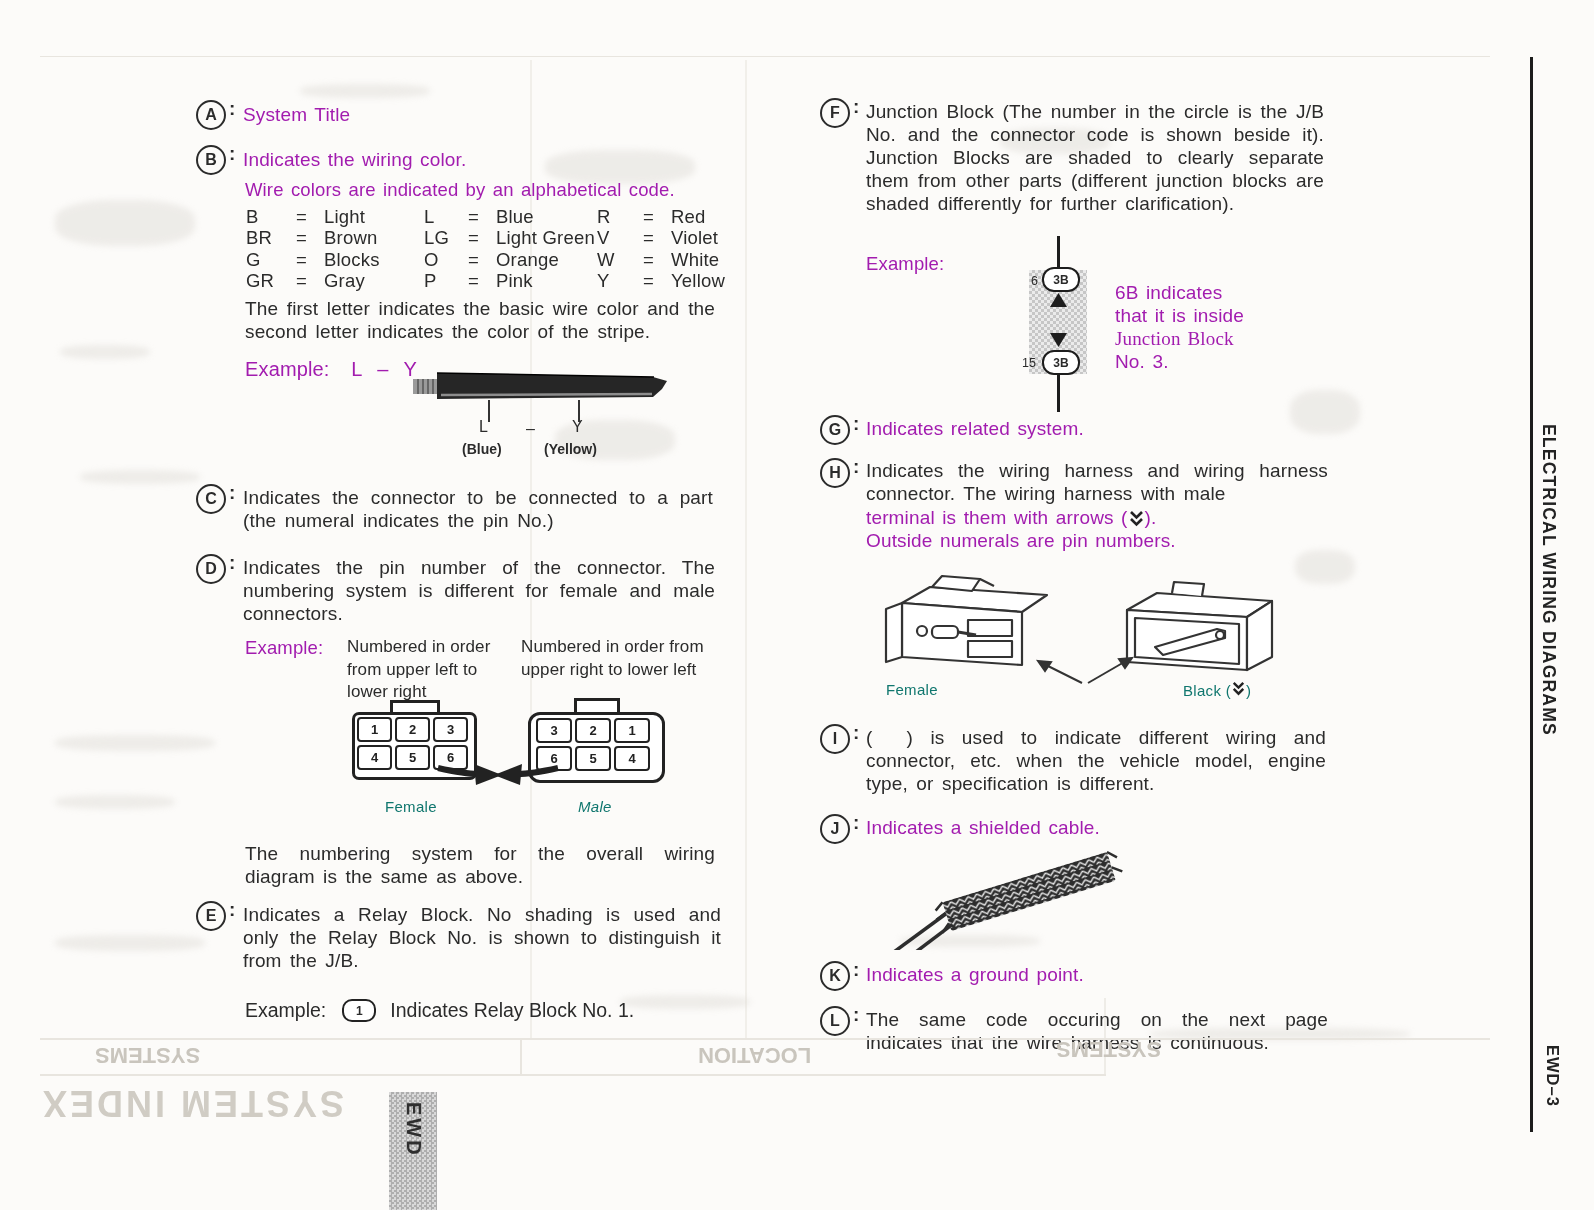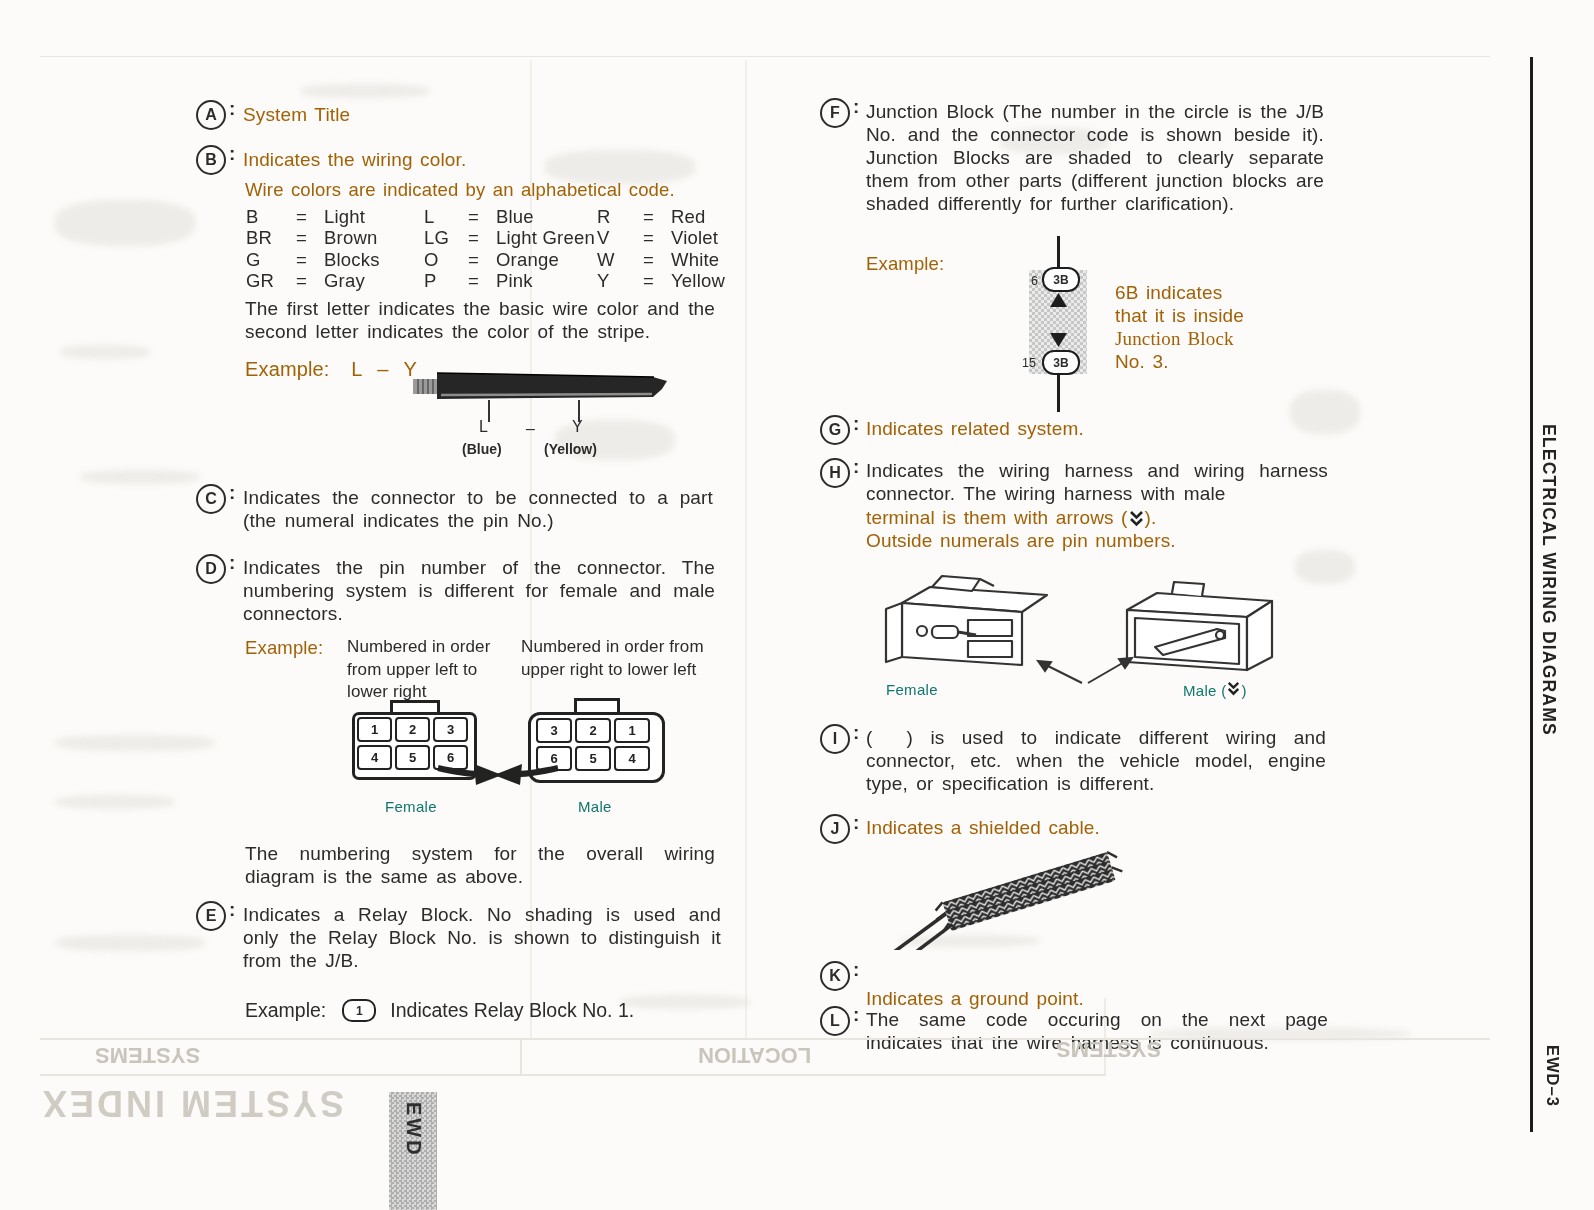--- a/index.html
+++ b/index.html
@@ -1,20 +1,20 @@
 <!DOCTYPE html>
 <html><head>
 <meta charset="utf-8">
 <style>
   html,body{margin:0;padding:0;}
   body{background:#ffffff;font-family:"Liberation Sans","DejaVu Sans",sans-serif;}
   #page{position:relative;width:1594px;height:1210px;background:#fcfbf9;overflow:hidden;color:#2b2b2b;}
   .abs{position:absolute;}
   .txt{position:absolute;font-size:19px;line-height:23px;color:#2b2b2b;text-align:justify;text-align-last:left;word-spacing:3px;letter-spacing:0.15px;}
-  .line{position:absolute;font-size:19px;line-height:23px;color:#a16207;white-space:nowrap;letter-spacing:0.15px;word-spacing:2px;}
+  .line{position:absolute;font-size:19px;line-height:23px;color:#a21caf;white-space:nowrap;letter-spacing:0.15px;word-spacing:2px;}
   .chead{position:absolute;display:flex;align-items:flex-start;}
   .clet{width:26px;height:26px;border:2.5px solid #2b2b2b;border-radius:50%;display:flex;align-items:center;justify-content:center;font-weight:bold;font-size:16px;background:#fcfbf9;}
   .ccolon{font-weight:bold;font-size:19px;margin-left:3px;margin-top:-2px;}
   .smalltxt{position:absolute;font-size:17px;line-height:22.5px;color:#2b2b2b;letter-spacing:0.1px;}
   
   .wgrid{position:absolute;display:grid;grid-template-columns:50px 28px 100px 44px 28px 101px 46px 28px auto;font-size:18.5px;line-height:21.3px;letter-spacing:0.2px;}
   
   .pconn{position:absolute;}
   .ptab{position:absolute;border:3px solid #222;background:#fff;}
   .pbody{position:absolute;border:3.5px solid #222;border-radius:7px;background:#fff;}
@@ -188,21 +188,21 @@
       <div class="pcell">1</div>
       <div class="pcell">6</div>
       <div class="pcell">5</div>
       <div class="pcell">4</div>
     </div>
     <svg class="abs" style="left:-36px;top:58px;" width="68" height="32" viewBox="0 0 68 32">
       <path d="M66 12 C48 16 38 18 26 18" stroke="#222" stroke-width="6" fill="none"></path>
       <polygon points="30,8 2,19 28,29" fill="#222"></polygon>
     </svg>
   </div>
-  <div class="plabel" style="left:578px;top:798px;">Male</div>
+  <div class="plabel" style="left:578px;top:798px;font-style:italic;">Male</div>
 
   <div class="txt" style="left:245px;top:842px;width:470px;">The numbering system for the overall wiring diagram is the same as above.</div>
 
   <div class="chead" style="left:196px;top:901px;">
     <span class="clet">E</span>
     <span class="ccolon">:</span>
   </div>
   <div class="txt" style="left:243px;top:903px;width:478px;">Indicates a Relay Block. No shading is used and only the Relay Block No. is shown to distinguish it from the J/B.</div>
   <div class="abs" style="left:245px;top:999px;display:flex;align-items:center;font-size:19.5px;white-space:nowrap;">
     <span>Example:</span>
@@ -281,21 +281,21 @@
     </g>
     <g stroke="#333" stroke-width="2" fill="#333">
       <path d="M210 118 L172 99" fill="none"></path>
       <polygon points="166,96 179,97 173,106"></polygon>
       <path d="M216 118 L254 96" fill="none"></path>
       <polygon points="260,93 247,94 253,103"></polygon>
     </g>
   </svg>
   <div class="plabel" style="left:886px;top:681px;">Female</div>
   <div class="plabel" style="left:1183px;top:681px;display:flex;align-items:center;">
-    <span>Male (</span>
+    <span>Black (</span>
       <span class="dchev"><svg width="13" height="15" viewBox="0 0 15 17" fill="none" stroke="#222" stroke-width="2.8">
           <polyline points="2,2 7.5,7.5 13,2"></polyline>
           <polyline points="2,9 7.5,14.5 13,9"></polyline>
         </svg></span>
       <span>)</span>
   </div>
 
   <div class="chead" style="left:820px;top:724px;">
     <span class="clet">I</span>
     <span class="ccolon">:</span>
@@ -322,21 +322,21 @@
       <path d="M55 36 l-9 6 M55 47 l-11 4 M55 58 l-9 7 M227 36 l8 8 M227 52 l9 7" stroke="#2d2d2d" stroke-width="2.5"></path>
       <path d="M55 48 L-8 70" stroke="#2d2d2d" stroke-width="3.5" fill="none"></path>
       <path d="M58 60 L-5 83" stroke="#2d2d2d" stroke-width="3.5" fill="none"></path>
     </g>
   </svg>
 
   <div class="chead" style="left:820px;top:961px;">
     <span class="clet">K</span>
     <span class="ccolon">:</span>
   </div>
-  <div class="line" style="left:866px;top:963px;margin-top:24px;">Indicates a ground point.</div>
+  <div class="line" style="left:866px;top:963px;">Indicates a ground point.</div>
 
   <div class="chead" style="left:820px;top:1006px;">
     <span class="clet">L</span>
     <span class="ccolon">:</span>
   </div>
   <div class="txt" style="left:866px;top:1008px;width:462px;">The same code occuring on the next page indicates that the wire harness is continuous.</div>
 
   <div class="vrule" style="left:1530px;top:57px;width:3px;height:1075px;"></div>
   <div class="vtitle" style="left:1538px;top:424px;">ELECTRICAL WIRING DIAGRAMS</div>
   <div class="vcode" style="left:1543px;top:1045px;">EWD–3</div>

